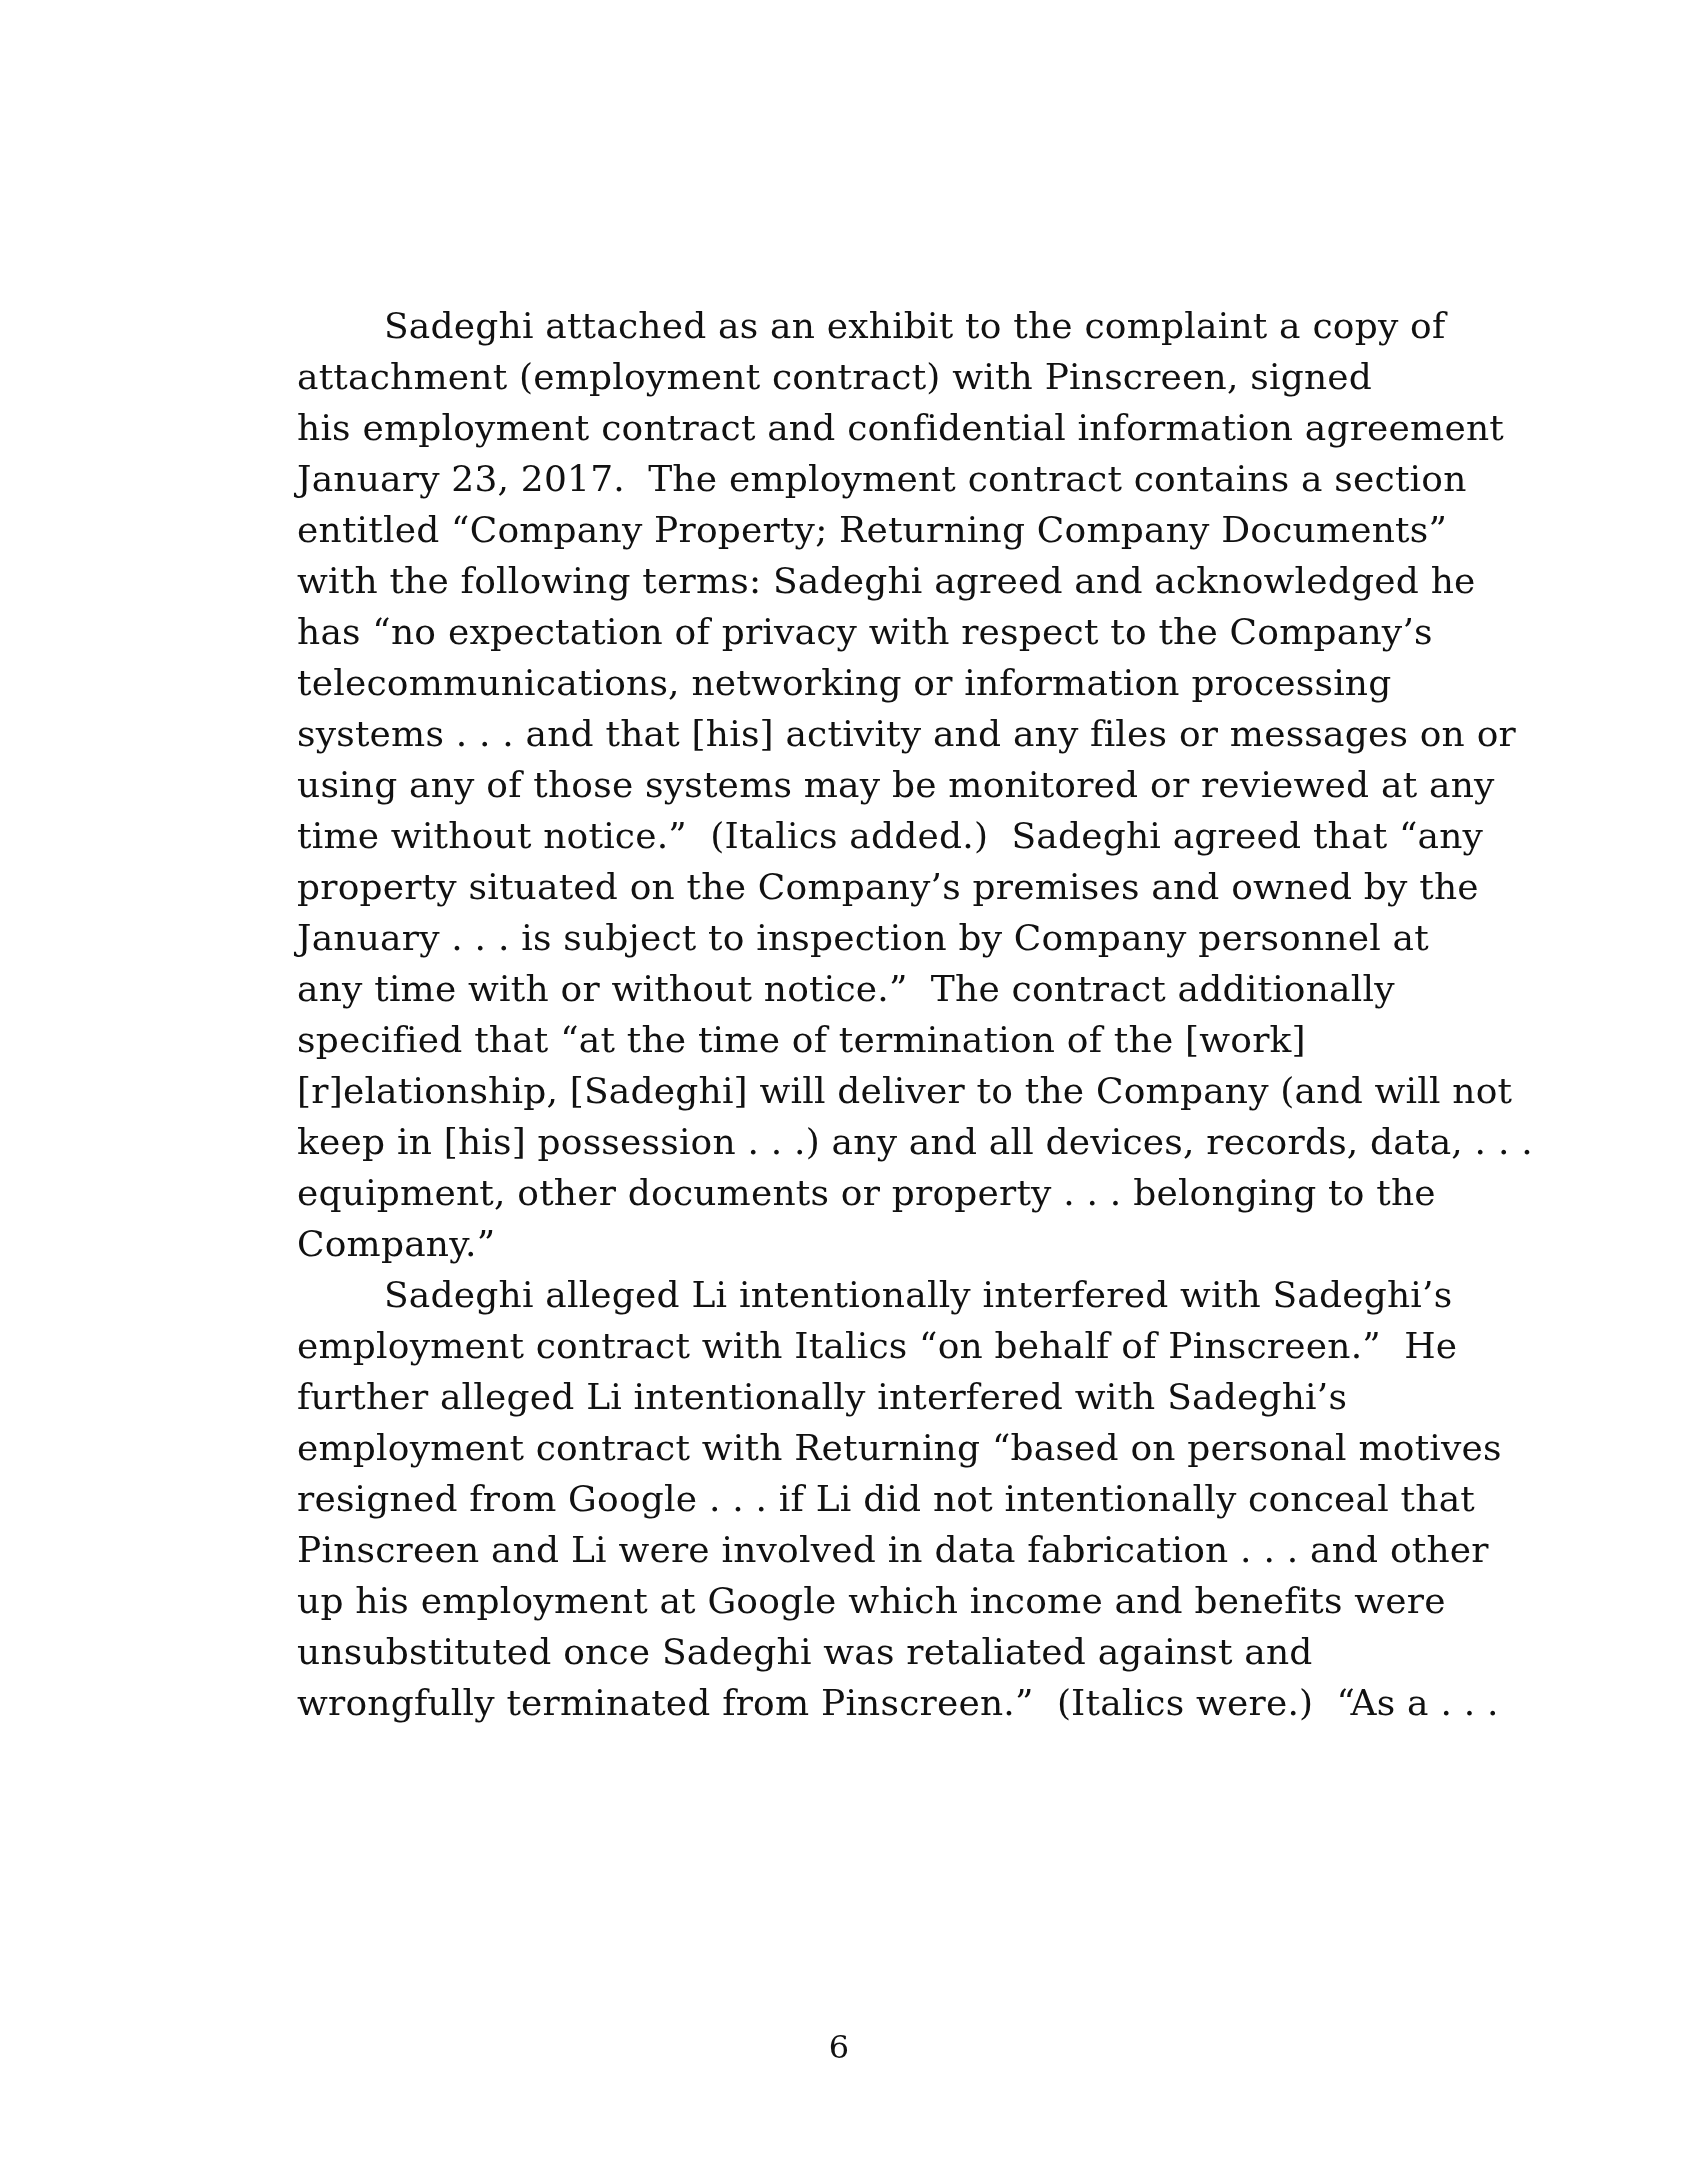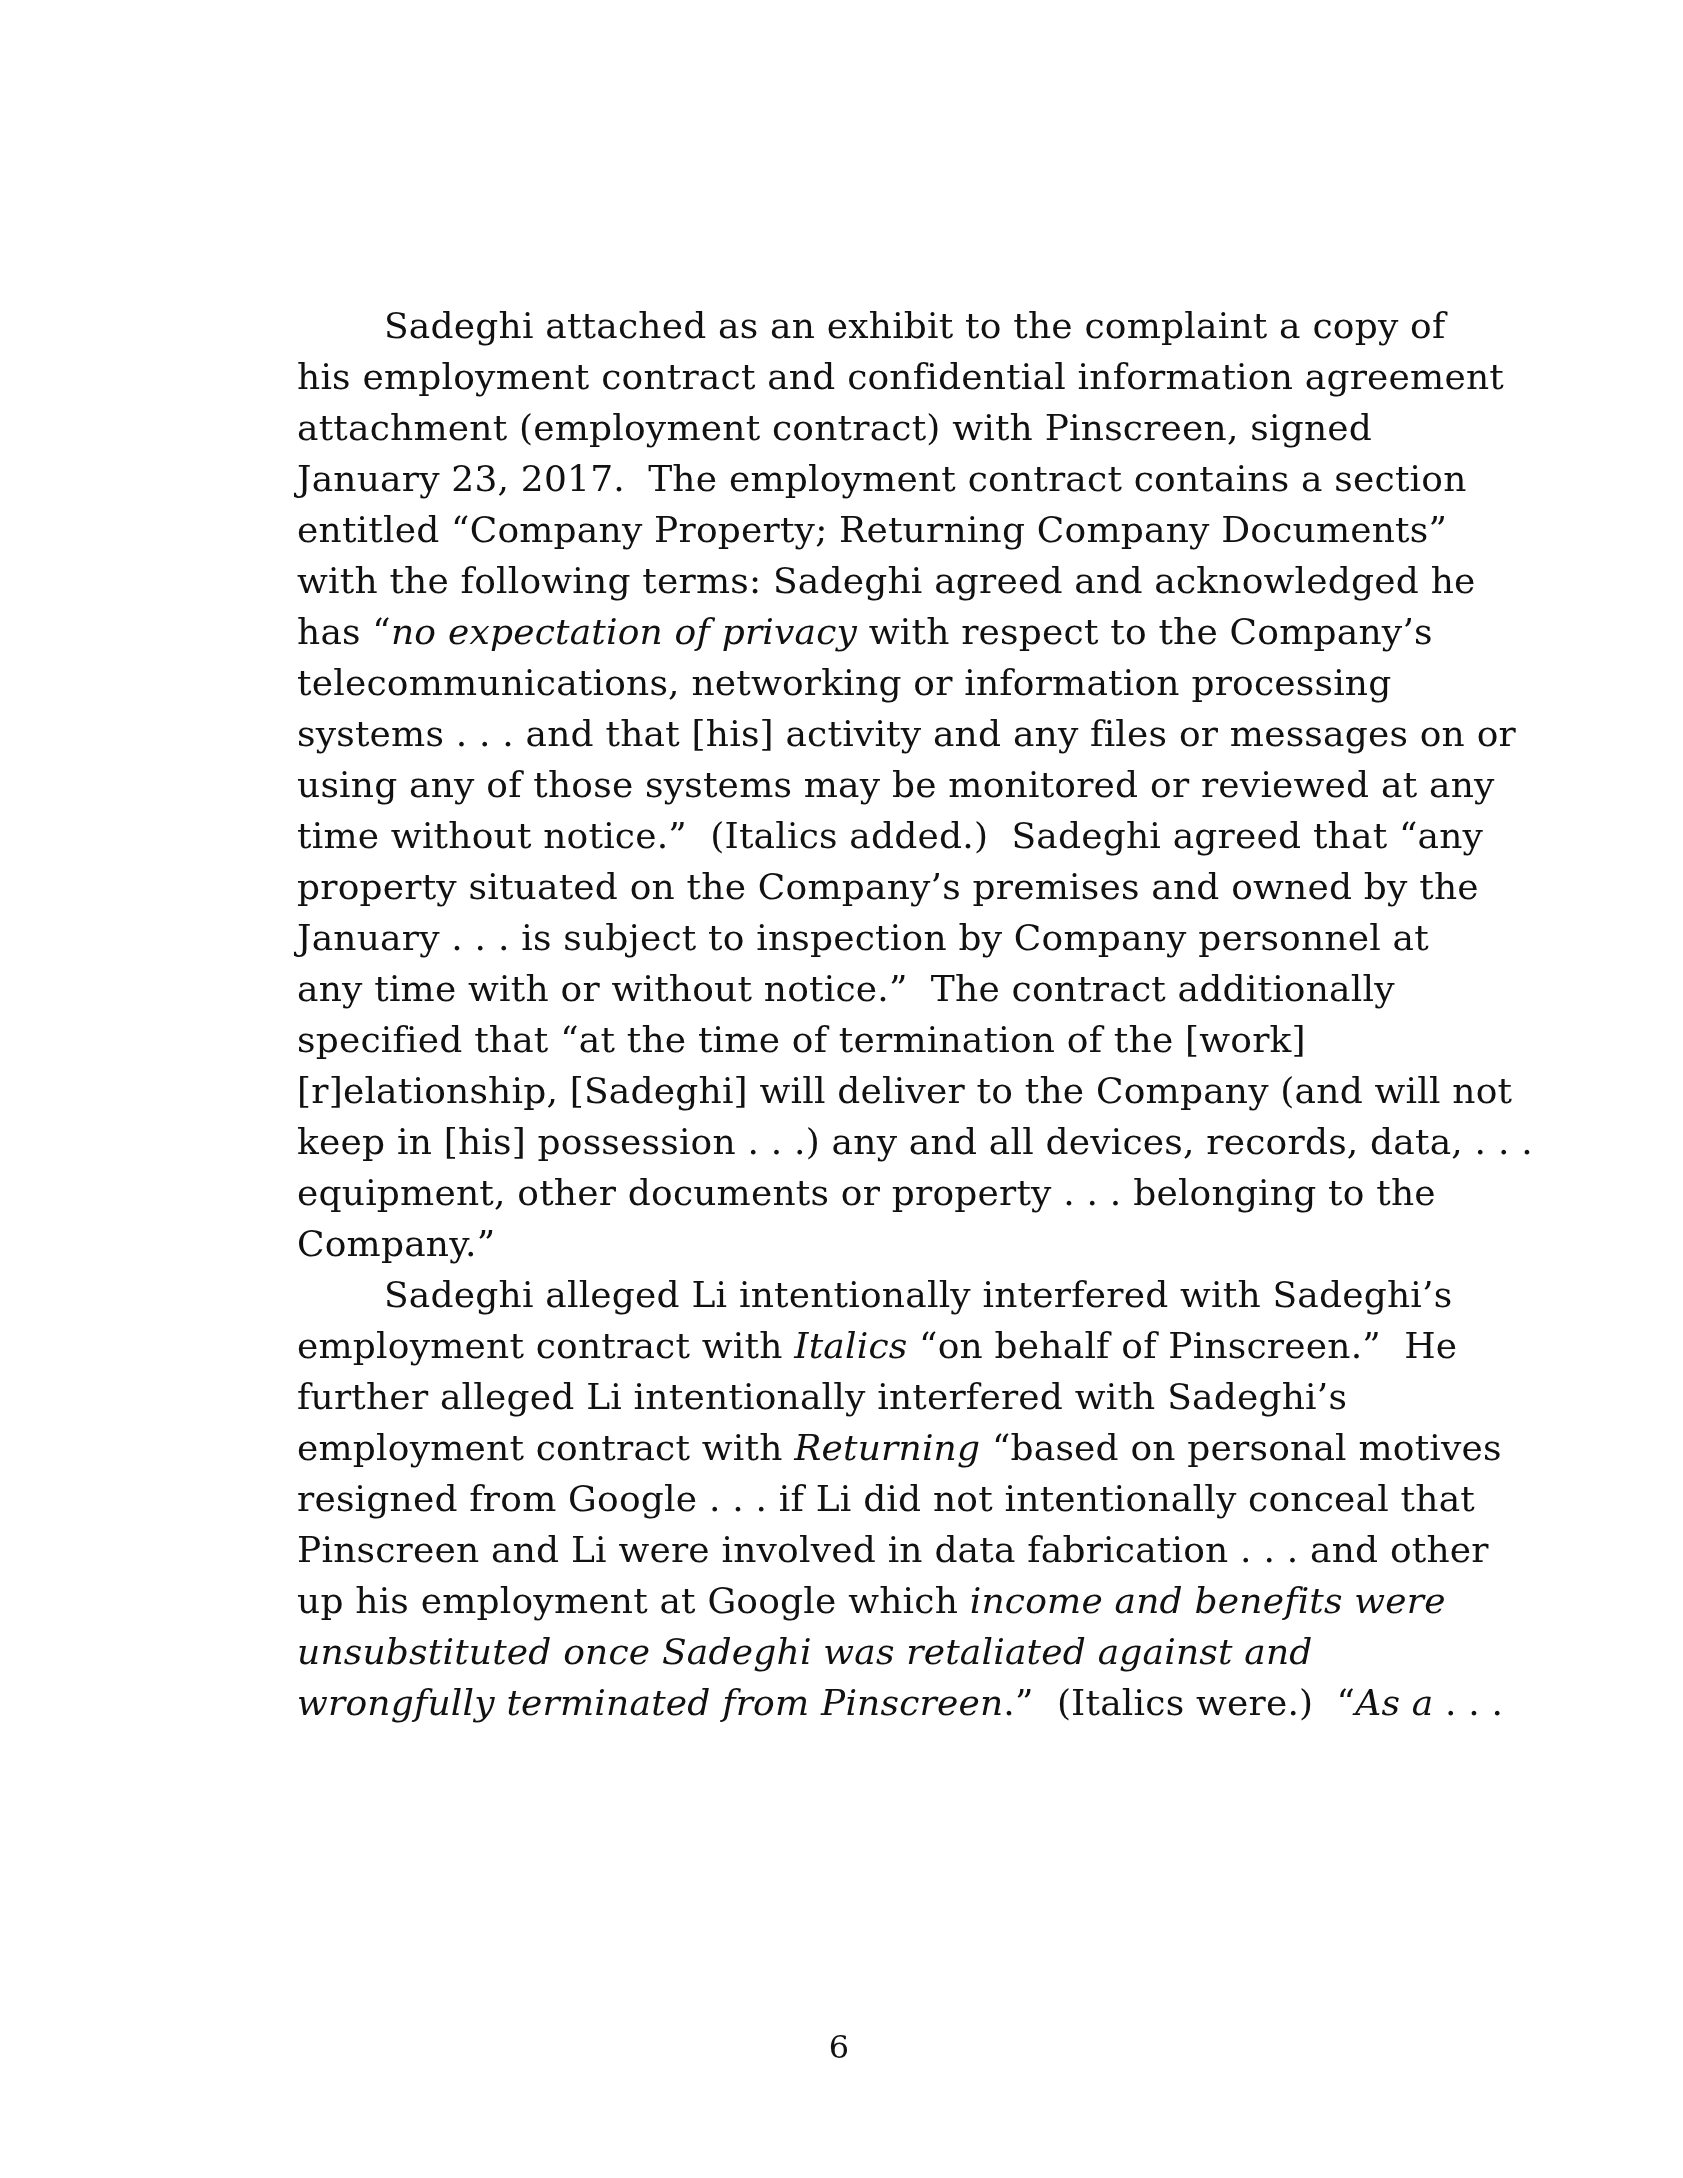--- a/index.html
+++ b/index.html
@@ -30,40 +30,39 @@
     height: 51px;
     line-height: 51px;
     font-size: 36px;
     white-space: pre;
     letter-spacing: 0.2px;
   }
   .line.indent {
     padding-left: 87px;
   }
   .seg-italic {
-    font-style: italic;
   }
   .page-footer {
     position: absolute;
     left: 297px;
     top: 2022px;
     width: 1084px;
     text-align: center;
     font-size: 32px;
     line-height: 51px;
   }
 </style>
 </head>
 <body>
 
 <div class="page">
   <div class="page-text" id="page-text">
       <div class="line indent"><span class="seg-normal">Sadeghi attached as an exhibit to the complaint a copy of</span></div>
+      <div class="line"><span class="seg-normal">attachment (employment contract) with Pinscreen, signed</span></div>
       <div class="line"><span class="seg-normal">his employment contract and confidential information agreement</span></div>
-      <div class="line"><span class="seg-normal">attachment (employment contract) with Pinscreen, signed</span></div>
       <div class="line"><span class="seg-normal">January 23, 2017.  The employment contract contains a section</span></div>
       <div class="line"><span class="seg-normal">entitled “Company Property; Returning Company Documents”</span></div>
       <div class="line"><span class="seg-normal">with the following terms: Sadeghi agreed and acknowledged he</span></div>
       <div class="line"><span class="seg-normal">has “</span><span class="seg-italic">no expectation of privacy</span><span class="seg-normal"> with respect to the Company’s</span></div>
       <div class="line"><span class="seg-normal">telecommunications, networking or information processing</span></div>
       <div class="line"><span class="seg-normal">systems . . . and that [his] activity and any files or messages on or</span></div>
       <div class="line"><span class="seg-normal">using any of those systems may be monitored or reviewed at any</span></div>
       <div class="line"><span class="seg-normal">time without notice.”  (Italics added.)  Sadeghi agreed that “any</span></div>
       <div class="line"><span class="seg-normal">property situated on the Company’s premises and owned by the</span></div>
       <div class="line"><span class="seg-normal">January . . . is subject to inspection by Company personnel at</span></div>

